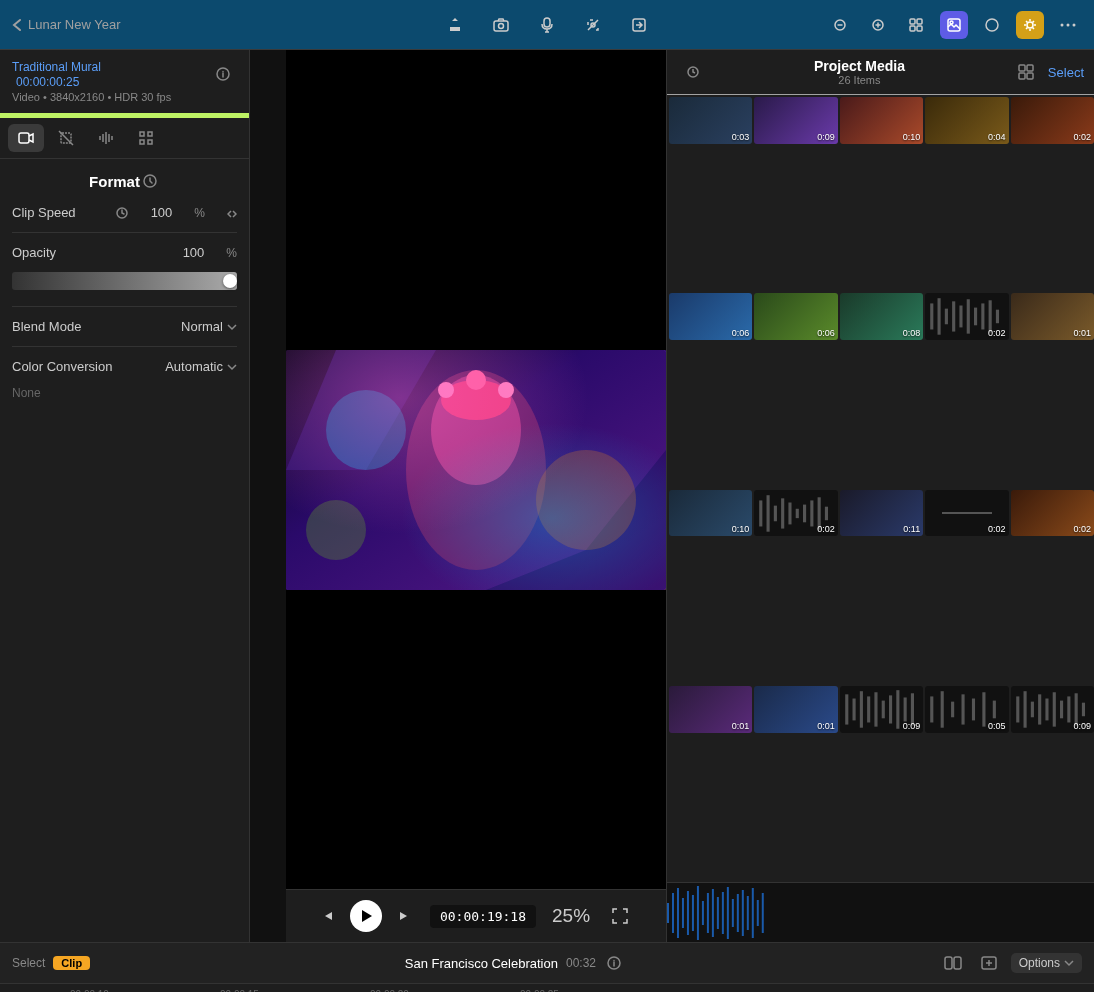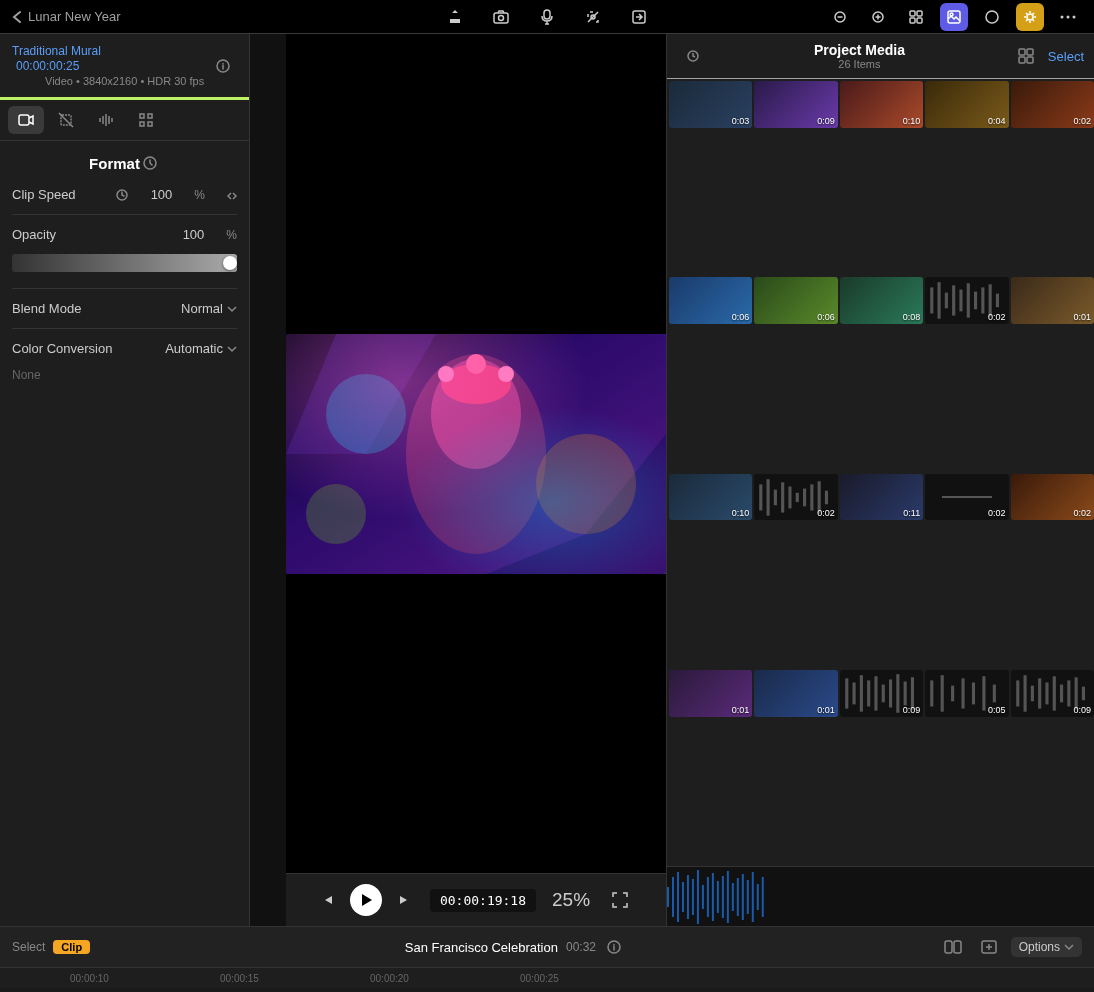--- a/index.html
+++ b/index.html
@@ -11,22 +11,22 @@
       width: 1094px;
       height: 992px;
       overflow: hidden;
       position: relative;
     }
 
     
     .top-bar {
       display: flex;
       align-items: center;
-      background: #000000;
-      height: 34px;
+      background: #0c4a6e;
+      height: 50px;
       padding: 16px 12px;
       border-bottom: 1px solid #3a3a3a;
       position: relative;
       z-index: 10;
     }
     .back-btn {
       display: flex;
       align-items: center;
       gap: 6px;
       color: #a0a0a0;
@@ -77,35 +77,33 @@
     .left-panel {
       width: 250px;
       background: #1e1e1e;
       border-right: 1px solid #333;
       display: flex;
       flex-direction: column;
       flex-shrink: 0;
     }
     .clip-info {
       padding: 10px 12px;
-      border-bottom: 3px solid #bef264;
-      display: flex;
-      align-items: center;
+      border-bottom: 5px solid #bef264;
+      display: flex;
       justify-content: space-between;
     }
     .clip-name {
       color: #5b9ef8;
       font-size: 12px;
       font-weight: 500;
     }
     .clip-meta {
       color: #888;
       font-size: 11px;
       margin-top: 2px;
-      margin-left: 33px;
     }
     .timecode {
       color: #5b9ef8;
       font-size: 12px;
     }
     .panel-tabs {
       display: flex;
       border-bottom: 1px solid #333;
       padding: 6px 8px;
       gap: 4px;

